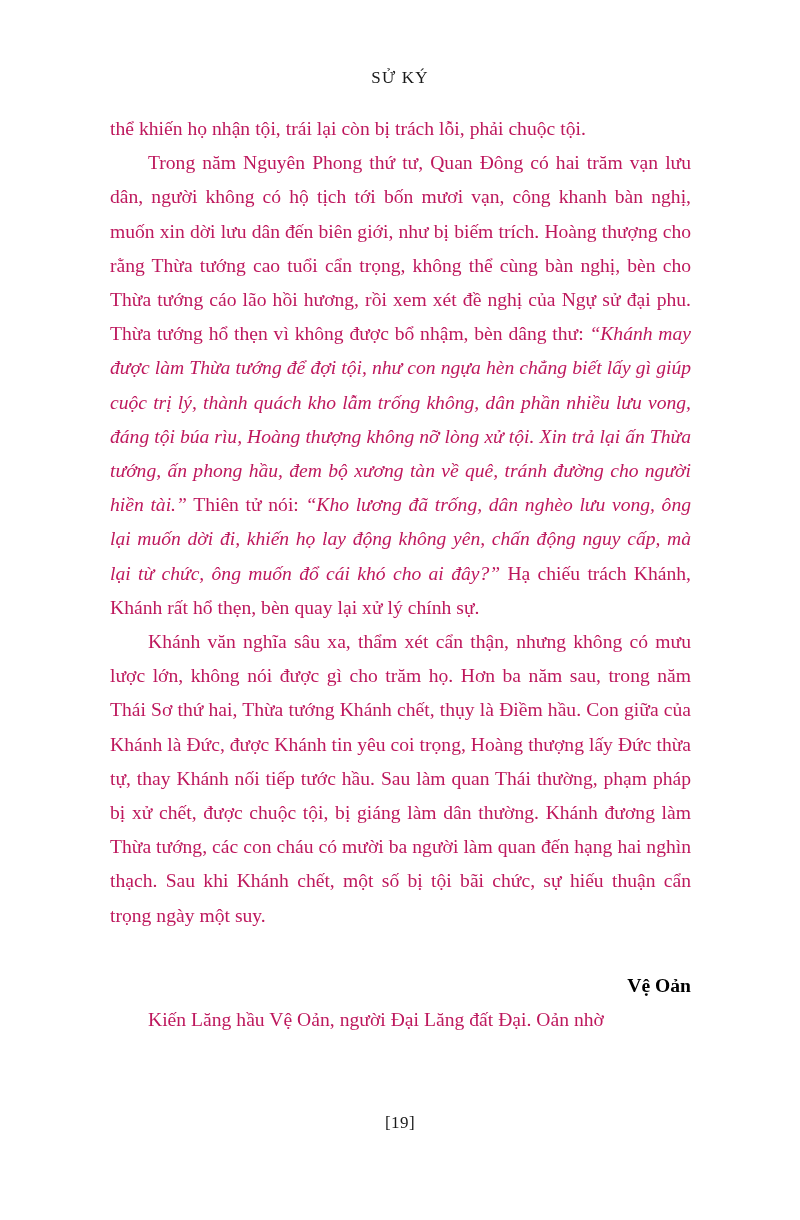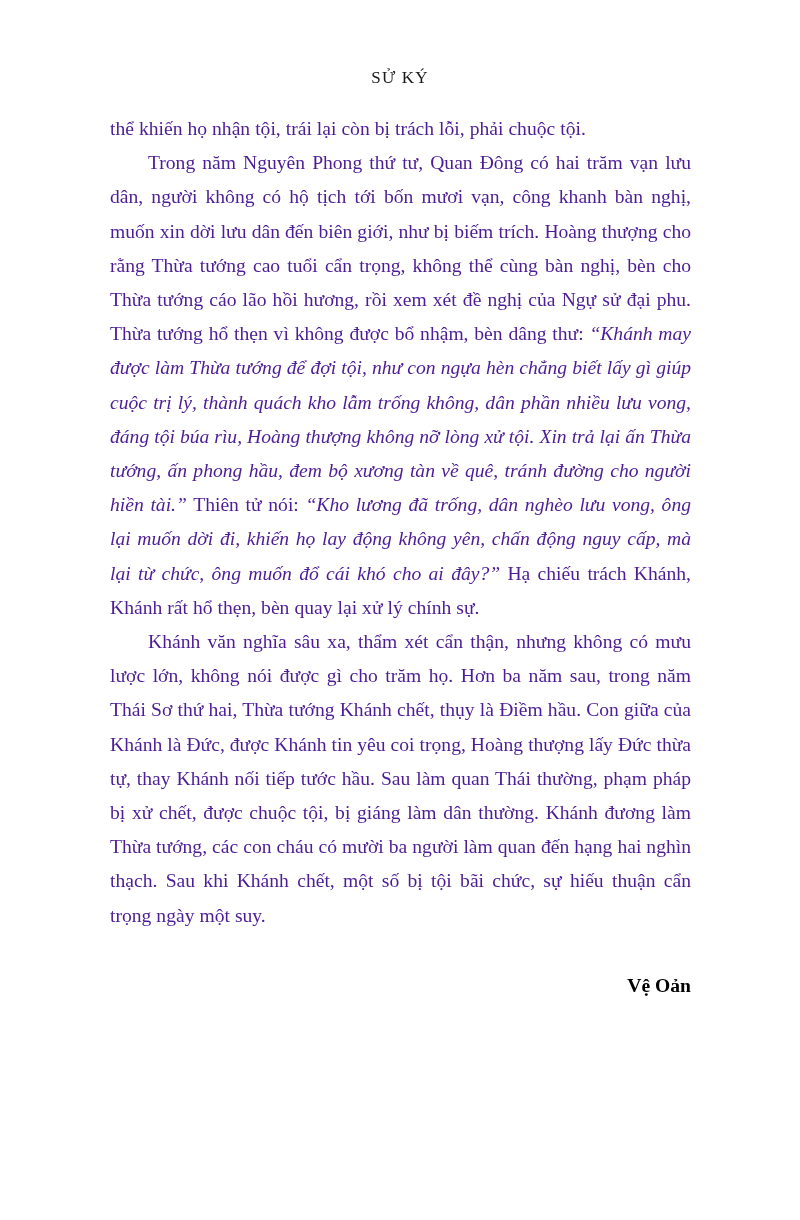--- a/index.html
+++ b/index.html
@@ -46,21 +46,21 @@
     left: 110px;
     width: 581px;
   }
 
   p.para {
     margin: 0;
     font-size: 19.6px;
     line-height: 34.2px;
     text-align: justify;
     text-justify: inter-word;
-    color: #4c1d95;
+    color: #be185d;
     hyphens: none;
     word-spacing: 0.1px;
   }
   p.para.indent {
     text-indent: 38px;
   }
   p.para.flush {
     text-indent: 0;
   }
 
@@ -108,17 +108,19 @@
     <p class="para flush">thể khiến họ nhận tội, trái lại còn bị trách lỗi, phải chuộc tội.</p>
 
     <p class="para indent"><span>Trong năm Nguyên Phong thứ tư, Quan Đông có hai trăm vạn lưu dân, người không có hộ tịch tới bốn mươi vạn, công khanh bàn nghị, muốn xin dời lưu dân đến biên giới, như bị biếm trích. Hoàng thượng cho rằng Thừa tướng cao tuổi cẩn trọng, không thể cùng bàn nghị, bèn cho Thừa tướng cáo lão hồi hương, rồi xem xét đề nghị của Ngự sử đại phu. Thừa tướng hổ thẹn vì không được bổ nhậm, bèn dâng thư: </span><span class="quote">“Khánh may được làm Thừa tướng để đợi tội, như con ngựa hèn chẳng biết lấy gì giúp cuộc trị lý, thành quách kho lẫm trống không, dân phần nhiều lưu vong, đáng tội búa rìu, Hoàng thượng không nỡ lòng xử tội. Xin trả lại ấn Thừa tướng, ấn phong hầu, đem bộ xương tàn về quê, tránh đường cho người hiền tài.”</span><span> Thiên tử nói: </span><span class="quote">“Kho lương đã trống, dân nghèo lưu vong, ông lại muốn dời đi, khiến họ lay động không yên, chấn động nguy cấp, mà lại từ chức, ông muốn đổ cái khó cho ai đây?”</span><span> Hạ chiếu trách Khánh, Khánh rất hổ thẹn, bèn quay lại xử lý chính sự.</span></p>
 
     <p class="para indent">Khánh văn nghĩa sâu xa, thẩm xét cẩn thận, nhưng không có mưu lược lớn, không nói được gì cho trăm họ. Hơn ba năm sau, trong năm Thái Sơ thứ hai, Thừa tướng Khánh chết, thụy là Điềm hầu. Con giữa của Khánh là Đức, được Khánh tin yêu coi trọng, Hoàng thượng lấy Đức thừa tự, thay Khánh nối tiếp tước hầu. Sau làm quan Thái thường, phạm pháp bị xử chết, được chuộc tội, bị giáng làm dân thường. Khánh đương làm Thừa tướng, các con cháu có mười ba người làm quan đến hạng hai nghìn thạch. Sau khi Khánh chết, một số bị tội bãi chức, sự hiếu thuận cẩn trọng ngày một suy.</p>
 
     <div class="gap-before-heading"></div>
 
     <p class="section-heading">Vệ Oản</p>
 
+    <p class="para indent">Kiến Lăng hầu Vệ Oản, người Đại Lăng đất Đại. Oản nhờ</p>
 
   </div>
 
+  <div class="folio">[19]</div>
 
 </div>
 
 </body></html>

